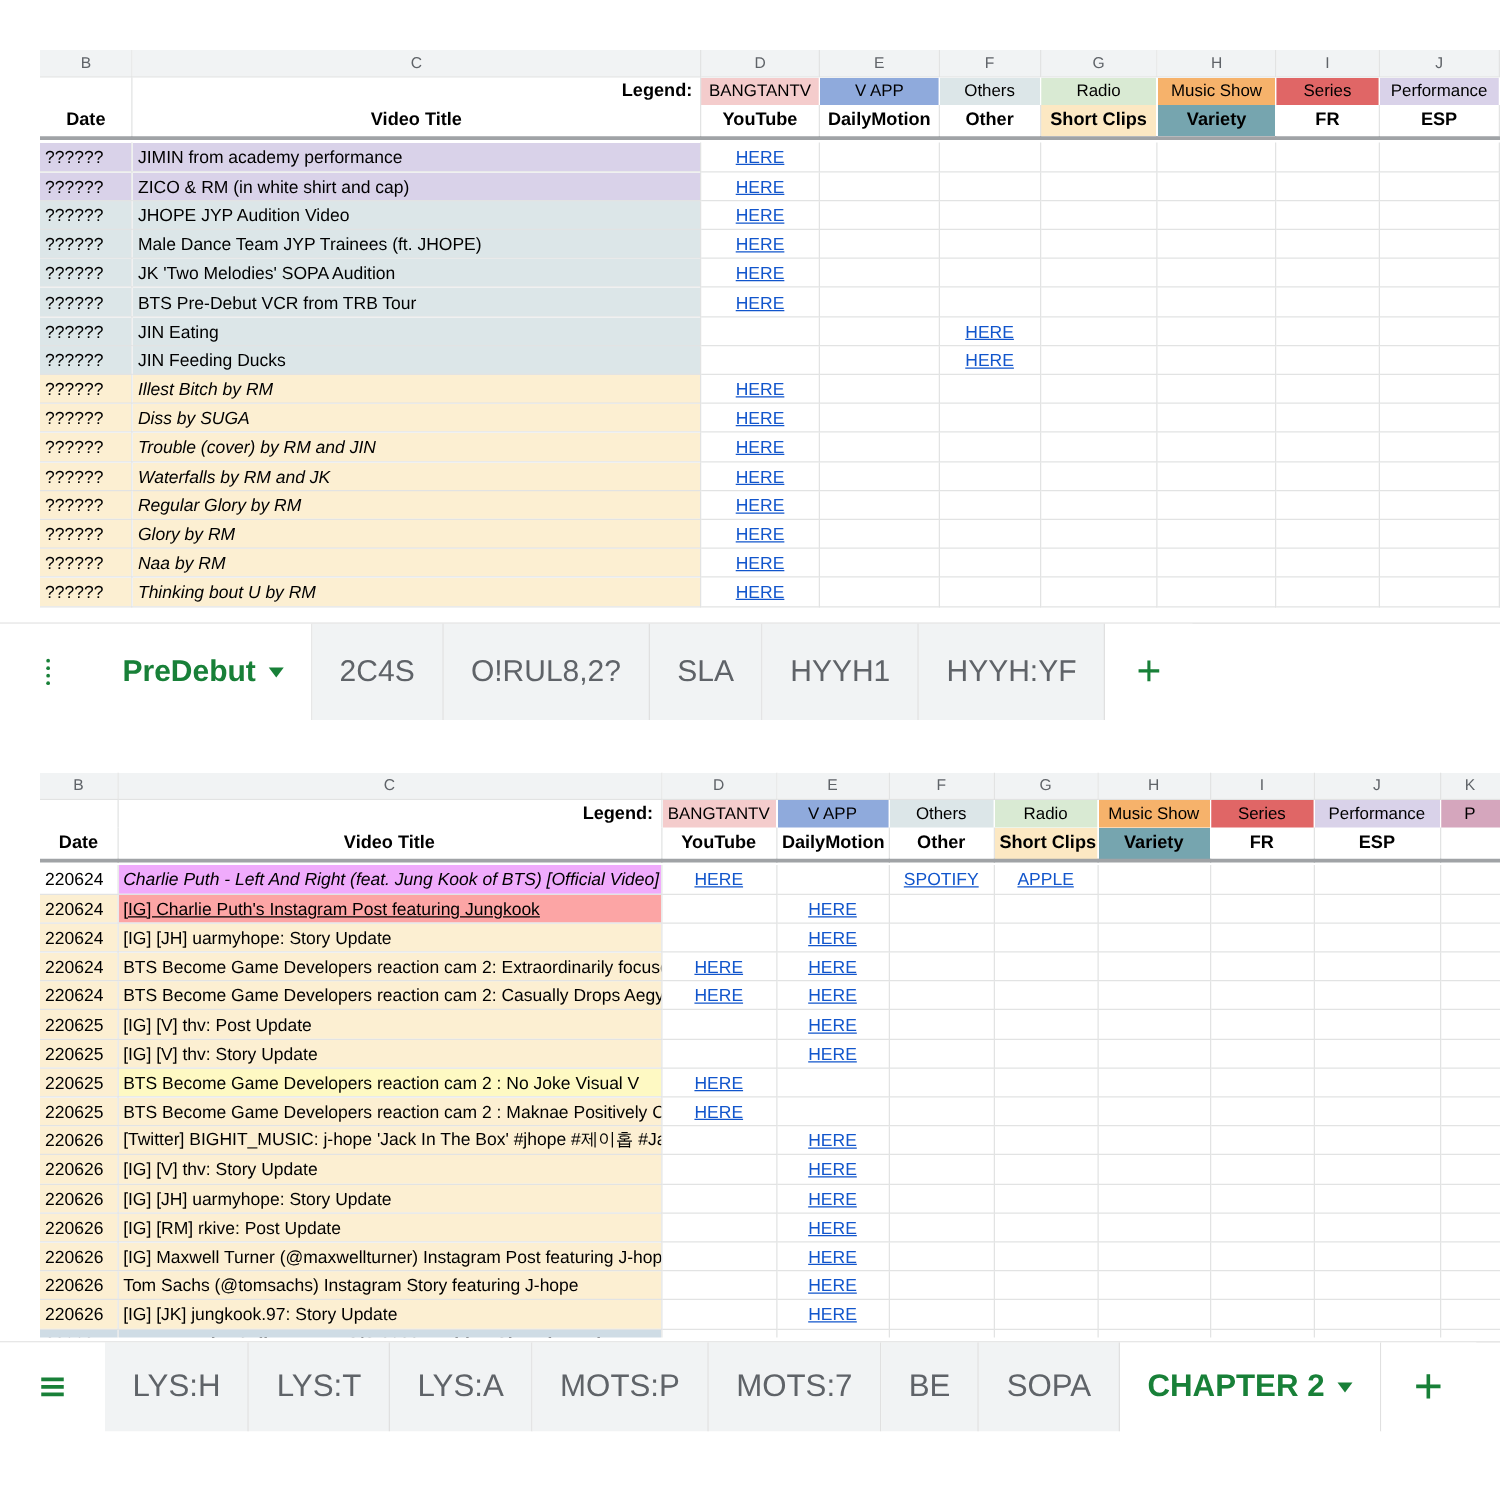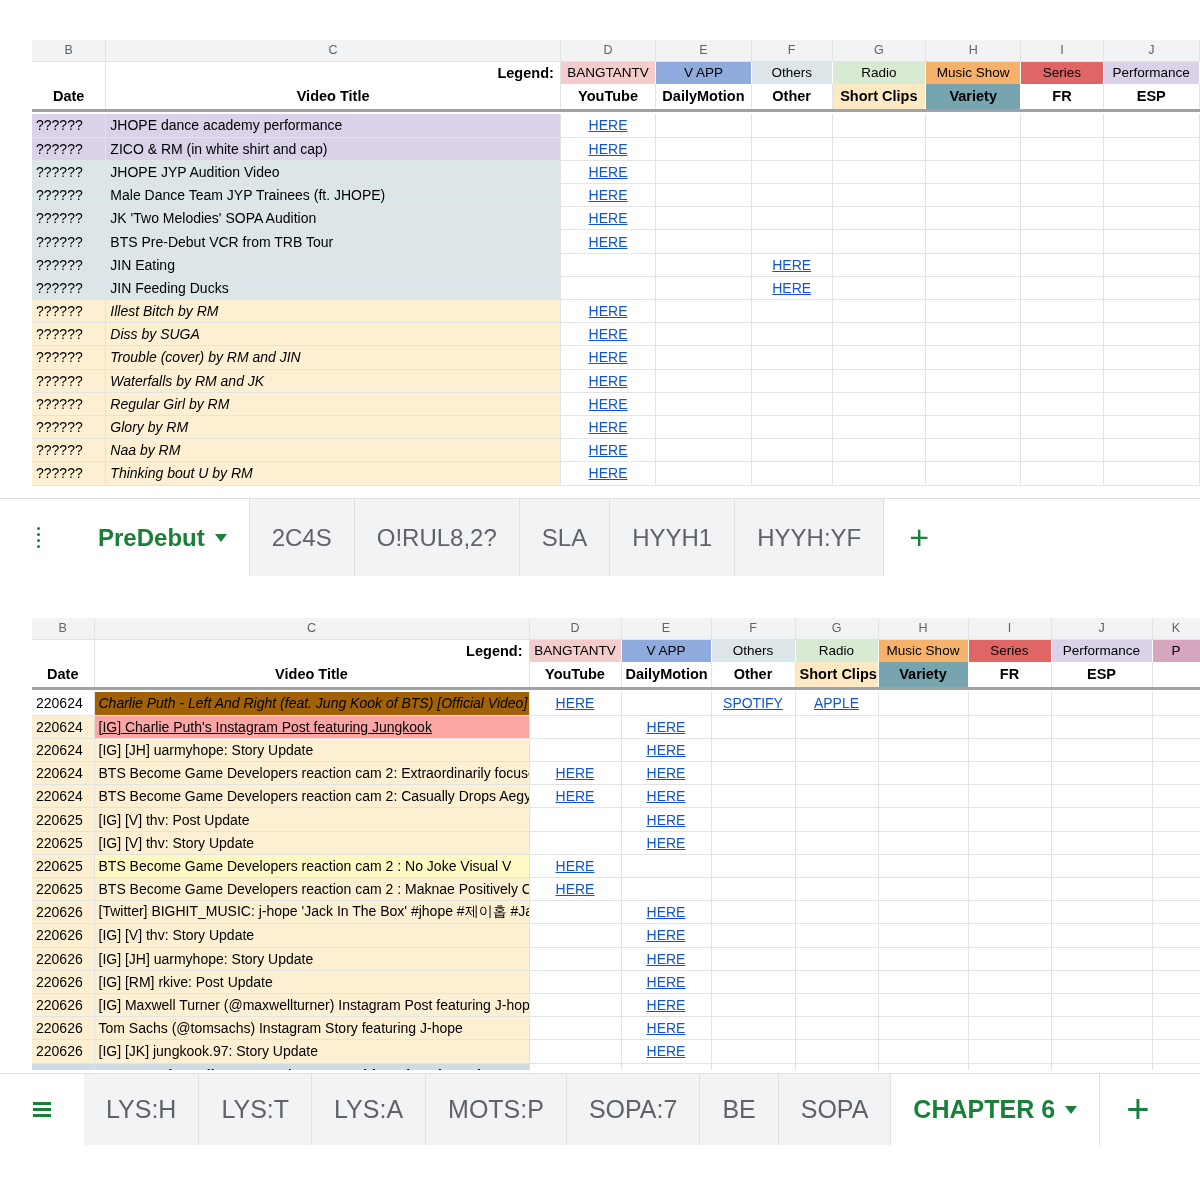--- a/index.html
+++ b/index.html
@@ -196,21 +196,21 @@
               <td style="background: rgb(252, 232, 195);">Short Clips</td>
               <td style="background: rgb(118, 165, 175);">Variety</td>
               <td class="plain" style="background: rgb(255, 255, 255);">FR</td>
               <td class="plain" style="background: rgb(255, 255, 255);">ESP</td>
             </tr>
             <tr class="thickline">
               <td colspan="9"></td>
             </tr>
             <tr class="datarow">
               <td class="c-date" style="background: rgb(217, 210, 233);">??????</td>
-              <td class="c-title" style="background: rgb(217, 210, 233);"><span>JHOPE dance academy performance</span></td>
+              <td class="c-title" style="background: rgb(217, 210, 233);"><span>JIMIN from academy performance</span></td>
               <td class="c-link" style="background: rgb(255, 255, 255);"><span class="lnk">HERE</span></td>
               <td class="c-link" style="background: rgb(255, 255, 255);"></td>
               <td class="c-link" style="background: rgb(255, 255, 255);"></td>
               <td class="c-link" style="background: rgb(255, 255, 255);"></td>
               <td class="c-link" style="background: rgb(255, 255, 255);"></td>
               <td class="c-link" style="background: rgb(255, 255, 255);"></td>
               <td class="c-link" style="background: rgb(255, 255, 255);"></td>
             </tr>
             <tr class="datarow">
               <td class="c-date" style="background: rgb(217, 210, 233);">??????</td>
@@ -328,21 +328,21 @@
               <td class="c-link" style="background: rgb(255, 255, 255);"><span class="lnk">HERE</span></td>
               <td class="c-link" style="background: rgb(255, 255, 255);"></td>
               <td class="c-link" style="background: rgb(255, 255, 255);"></td>
               <td class="c-link" style="background: rgb(255, 255, 255);"></td>
               <td class="c-link" style="background: rgb(255, 255, 255);"></td>
               <td class="c-link" style="background: rgb(255, 255, 255);"></td>
               <td class="c-link" style="background: rgb(255, 255, 255);"></td>
             </tr>
             <tr class="datarow">
               <td class="c-date" style="background: rgb(252, 239, 210);">??????</td>
-              <td class="c-title" style="background: rgb(252, 239, 210);"><span class="it ">Regular Girl by RM</span></td>
+              <td class="c-title" style="background: rgb(252, 239, 210);"><span class="it ">Regular Glory by RM</span></td>
               <td class="c-link" style="background: rgb(255, 255, 255);"><span class="lnk">HERE</span></td>
               <td class="c-link" style="background: rgb(255, 255, 255);"></td>
               <td class="c-link" style="background: rgb(255, 255, 255);"></td>
               <td class="c-link" style="background: rgb(255, 255, 255);"></td>
               <td class="c-link" style="background: rgb(255, 255, 255);"></td>
               <td class="c-link" style="background: rgb(255, 255, 255);"></td>
               <td class="c-link" style="background: rgb(255, 255, 255);"></td>
             </tr>
             <tr class="datarow">
               <td class="c-date" style="background: rgb(252, 239, 210);">??????</td>
@@ -465,21 +465,21 @@
               <td style="background: rgb(118, 165, 175);">Variety</td>
               <td class="plain" style="background: rgb(255, 255, 255);">FR</td>
               <td class="plain" style="background: rgb(255, 255, 255);">ESP</td>
               <td class="plain" style="background: rgb(255, 255, 255);"></td>
             </tr>
             <tr class="thickline">
               <td colspan="10"></td>
             </tr>
             <tr class="datarow">
               <td class="c-date" style="background: rgb(255, 255, 255);">220624</td>
-              <td class="c-title" style="background: #a16207; text-align: center;"><span class="it ">Charlie Puth - Left And Right (feat. Jung Kook of BTS) [Official Video]</span></td>
+              <td class="c-title" style="background: #f0abfc; text-align: center;"><span class="it ">Charlie Puth - Left And Right (feat. Jung Kook of BTS) [Official Video]</span></td>
               <td class="c-link" style="background: rgb(255, 255, 255);"><span class="lnk">HERE</span></td>
               <td class="c-link" style="background: rgb(255, 255, 255);"></td>
               <td class="c-link" style="background: rgb(255, 255, 255);"><span class="lnk">SPOTIFY</span></td>
               <td class="c-link" style="background: rgb(255, 255, 255);"><span class="lnk">APPLE</span></td>
               <td class="c-link" style="background: rgb(255, 255, 255);"></td>
               <td class="c-link" style="background: rgb(255, 255, 255);"></td>
               <td class="c-link" style="background: rgb(255, 255, 255);"></td>
               <td class="c-link" style="background: rgb(255, 255, 255);"></td>
             </tr>
             <tr class="datarow">
@@ -693,28 +693,28 @@
       <div class="tab" style="padding: 0px 22px;">
         <span>LYS:T</span>
       </div>
       <div class="tab" style="padding: 0px 22px;">
         <span>LYS:A</span>
       </div>
       <div class="tab" style="padding: 0px 22px;">
         <span>MOTS:P</span>
       </div>
       <div class="tab" style="padding: 0px 22px;">
-        <span>SOPA:7</span>
+        <span>MOTS:7</span>
       </div>
       <div class="tab" style="padding: 0px 22px;">
         <span>BE</span>
       </div>
       <div class="tab" style="padding: 0px 22px;">
         <span>SOPA</span>
       </div>
       <div class="tab active" style="padding: 0px 22px;">
-        <span>CHAPTER 6</span>
+        <span>CHAPTER 2</span>
         <span class="caret"></span>
       </div>
       <div class="plusbtn" style="width: 76px; font-size: 40px;">+</div>
     </div>
 
 </div>
 
 </body></html>

